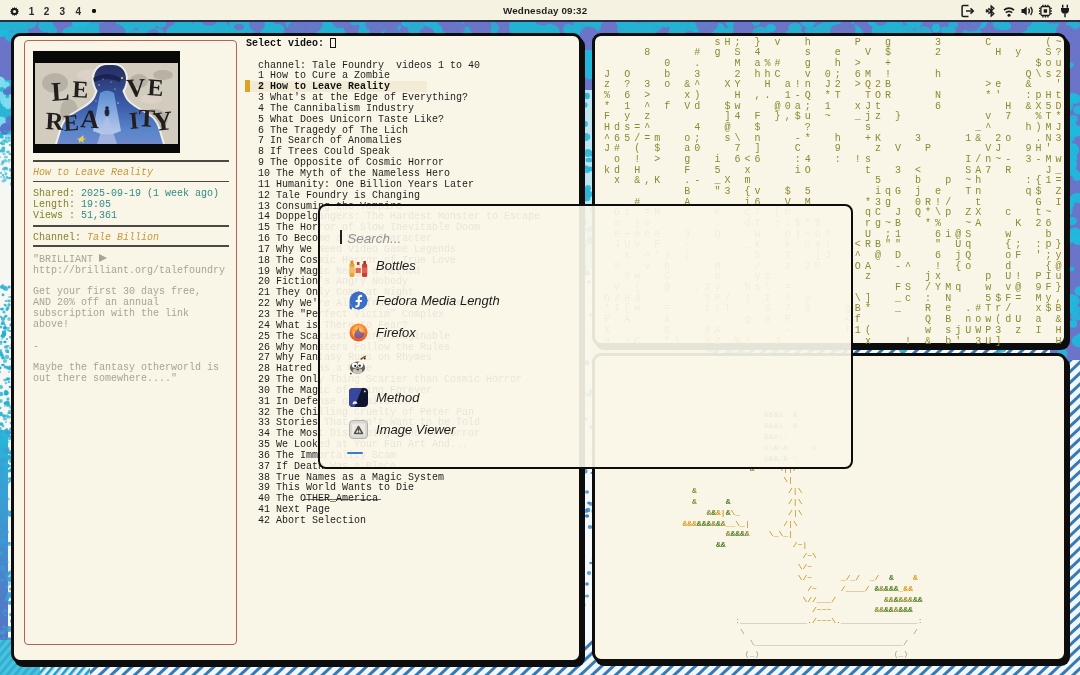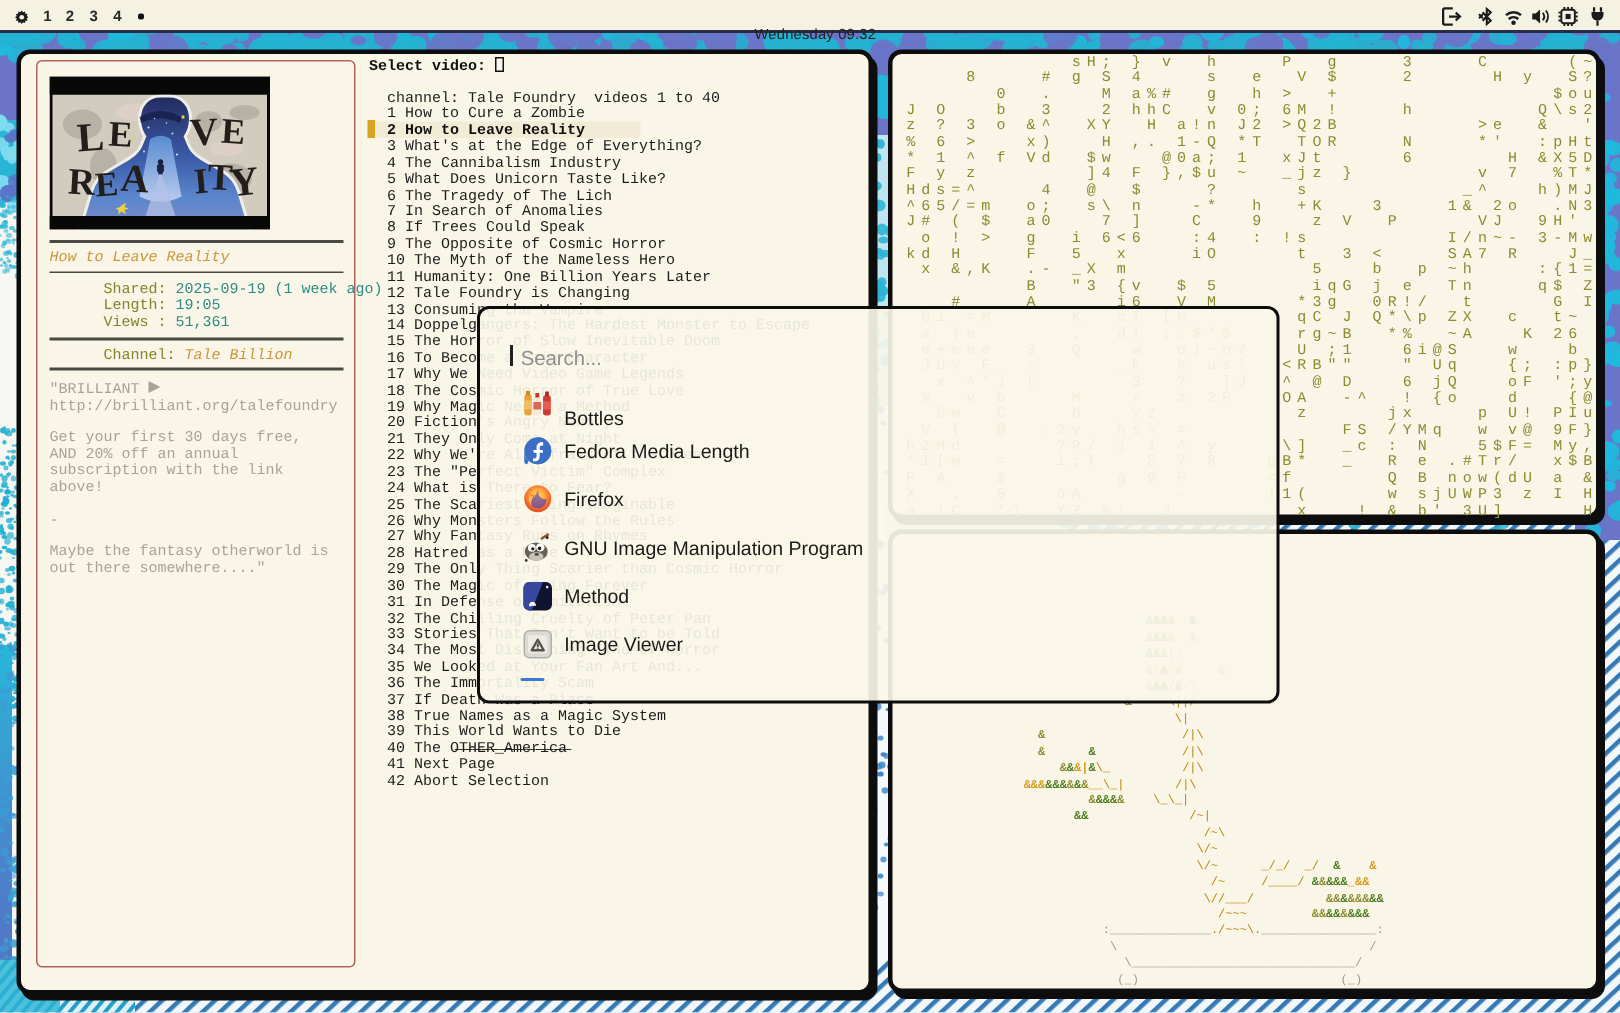--- a/index.html
+++ b/index.html
@@ -2,44 +2,44 @@
 <html><head><meta charset="utf-8"><style>
 * { margin:0; padding:0; box-sizing:border-box; }
 html,body { width:1080px; height:675px; overflow:hidden; background:#e7eef3; }
 body { position:relative; font-family:"Liberation Sans", sans-serif; }
 .wall { position:absolute; left:0; top:0; }
 .topbar { position:absolute; left:0; top:0; width:1080px; height:22px; background:#f6f2e2; border-bottom:2px solid #272c49; }
 .tb-l { position:absolute; left:0; top:0; width:110px; height:22px; }
 .tb-l svg { position:absolute; left:10px; top:6.8px; }
 .tb-n { position:absolute; top:4.5px; font-size:10px; font-weight:700; color:#2a2a2a; width:10px; text-align:center; line-height:13px; }
 .tb-sq { position:absolute; top:9px; left:92px; width:4.4px; height:4.4px; background:#111; border-radius:1.4px; }
-.clock { position:absolute; left:503px; top:18px; font-size:9.8px; font-weight:400; color:#1f1f1f; letter-spacing:0.15px; }
+.clock { position:absolute; left:503px; top:5px; font-size:9.8px; font-weight:700; color:#1f1f1f; letter-spacing:0.15px; }
 .tb-r { position:absolute; left:0; top:0; width:1080px; height:22px; }
 .win { position:absolute; background:#faf6e7; border:3.2px solid #0d0d0d; border-radius:9px; box-shadow:3px 4px 0 #0d0d0d; }
 #win1 { left:11px; top:32.5px; width:571px; height:630.5px; }
 #win2 { left:592px; top:32.5px; width:475px; height:313px; }
 #win3 { left:592px; top:352.5px; width:475px; height:309px; }
 pre { font-family:"Liberation Mono", monospace; position:absolute; }
 .redbox { position:absolute; left:10px; top:4.8px; width:213.3px; height:605px; border:1.3px solid #b06358; border-radius:4px; }
 .thumb { position:absolute; left:19px; top:15.2px; }
 .sep { position:absolute; left:19px; width:195.5px; height:1.8px; background:#4a4a42; }
 #infopre { left:19px; top:132px; font-size:10px; line-height:10.84px; color:#26261f; }
-.ti { color:#c9973b;font-style:italic; } .lb { color:#83832c;margin-left:36px; } .tl { color:#2f8a8a; } .gy { color:#a8a396; }
+.ti { color:#c9973b;font-style:italic; } .lb { color:#83832c; } .tl { color:#2f8a8a; } .gy { color:#a8a396; }
 .arr { display:inline-block; width:0; height:0; border-left:8px solid #a8a396; border-top:4px solid transparent; border-bottom:4px solid transparent; vertical-align:-0.5px; }
 #listpre { left:232px; top:2px; font-size:10px; line-height:10.84px; color:#1c1c1c; }
 #listpre b { color:#111; }
 .pr { color:#bb8d23; }
 .cur { display:inline-block; width:6.2px; height:10.2px; border:1.3px solid #111; vertical-align:-1.8px; }
 .hl { position:absolute; left:231.3px; top:45.2px; width:182px; height:11px; background:rgba(190,170,110,0.13); }
 .mark { position:absolute; left:231px; top:44.8px; width:4.6px; height:12px; background:#d9a520; }
 #win2 pre { left:9.1px; top:2.2px; font-size:10px; line-height:10.67px; letter-spacing:4.03px; color:#8b8b33; }
 #win3 pre { left:5.8px; top:54.7px; font-size:8px; line-height:10.85px; color:#b8860b; }
 #win3 i { font-style:normal; }
 i.g { color:#4b7a1d; font-weight:700; } i.o { color:#8a8a2e; font-weight:700; } i.y { color:#d8991b; font-weight:700; } i.t { color:#b8860b; } i.p { color:#9a9a8c; }
-.launcher { position:absolute; left:317.6px; top:204px; width:535px; height:265px; background:rgba(250,246,233,0.918); border:2.6px solid #0d0d0d; border-radius:8px; z-index:10; overflow:hidden; }
+.launcher { position:absolute; left:317.6px; top:204px; width:535px; height:265px; background:rgba(250,246,233,0.918); border:2.6px solid #0d0d0d; border-radius:8px; z-index:10; overflow:hidden;font-style:italic; }
 .caret { position:absolute; left:20.6px; top:24px; width:1.6px; height:13.5px; background:#222; }
 .searchph { position:absolute; left:27.6px; top:24.5px; font-size:13.5px; color:#8f8f8f; }
 .licon { position:absolute; left:28.6px; }
 .llab { position:absolute; left:56.5px; font-size:13px; color:#1a1a1a; }
 .bluesliver { position:absolute; left:27.5px; top:245.7px; width:16px; height:2.6px; background:#3b7bd8; border-radius:1.3px; }
 </style></head><body>
 <div class="wall"><svg width="1080" height="675" viewBox="0 0 1080 675" xmlns="http://www.w3.org/2000/svg">
 <defs>
 <pattern id="hatch" width="8" height="8" patternTransform="rotate(47)" patternUnits="userSpaceOnUse">
   <rect width="8" height="8" fill="#f2f7fa"></rect>
@@ -1336,21 +1336,21 @@
           <rect x="2.6" y="2.6" width="2.8" height="3" fill="#d28a2a"></rect>
           <rect x="1.5" y="9" width="5" height="6" fill="#f3c878" opacity="0.7"></rect>
 <rect x="7.6" y="6.5" width="5.2" height="12.5" rx="1.6" fill="#f3ead6"></rect>
           <rect x="8.9" y="4" width="2.6" height="3" fill="#c4372e"></rect>
           <rect x="7.6" y="10" width="5.2" height="5" fill="#d94f42" opacity="0.85"></rect>
 <rect x="14" y="5.5" width="5.2" height="13.5" rx="1.6" fill="#cd3d34"></rect>
           <rect x="15.4" y="3" width="2.5" height="3" fill="#a82a24"></rect>
           <rect x="14" y="9.5" width="5.2" height="5.5" fill="#e8685c" opacity="0.8"></rect>
 </g>
       </svg></div>
-    <div class="llab" style="top:65px">Bottles</div>
+    <div class="llab" style="top:52px">Bottles</div>
     <div class="licon" style="top:84.1px"><svg width="21" height="21" viewBox="0 0 21 21">
 <path d="M10.5 1.5 a9 9 0 1 1 -9 9 v7 a2 2 0 0 0 2 2 z" fill="#3c6ec6"></path>
 <circle cx="10.5" cy="10.5" r="9" fill="#3c6ec6"></circle>
 <path d="M13.1 4.8 c-2.1 0 -3.4 1.4 -3.4 3.5 l0 1.7 l-2 0 l0 1.9 l2 0 l0 2.3 c0 0.9 -0.6 1.4 -1.4 1.4 l-0.9 0 l0 1.9 l1.1 0 c2.1 0 3.3 -1.4 3.3 -3.4 l0 -2.2 l2.1 0 l0 -1.9 l-2.1 0 l0 -1.6 c0 -0.9 0.6 -1.4 1.4 -1.4 l0.9 0 l0 -2.2 z" fill="#fff"></path>
 </svg></div>
     <div class="llab" style="top:87.0px">Fedora Media Length</div>
     <div class="licon" style="top:116.4px"><svg width="21" height="21" viewBox="0 0 21 21">
 <defs>
           <radialGradient id="ffo" cx="0.5" cy="0.4" r="0.65">
 <stop offset="0" stop-color="#ffd966"></stop>
@@ -1370,21 +1370,20 @@
 <circle cx="16.8" cy="3.4" r="1" fill="#2a2a2a"></circle>
 <ellipse cx="9.5" cy="12.7" rx="7.6" ry="6.1" fill="#686058"></ellipse>
 <ellipse cx="9.5" cy="16" rx="4.8" ry="2.8" fill="#c9c2b6"></ellipse>
 <circle cx="6.6" cy="10.2" r="2.6" fill="#fff"></circle>
         <circle cx="12.2" cy="9.9" r="2.8" fill="#fff"></circle>
 <circle cx="7.2" cy="10.9" r="1.1" fill="#1c1c1c"></circle>
         <circle cx="11.7" cy="10.6" r="1.2" fill="#1c1c1c"></circle>
 <ellipse cx="9.8" cy="14.6" rx="1.5" ry="0.9" fill="#4a443e"></ellipse>
 <circle cx="2.8" cy="18.6" r="0.9" fill="#2a2a2a"></circle>
 </svg></div>
-    <div class="llab" style="top:151.6px">GNU Image Manipulation Program</div>
     <div class="licon" style="top:181.0px"><svg width="21" height="21" viewBox="0 0 21 21">
 <rect x="1" y="1" width="19" height="19" rx="4" fill="#10142e"></rect>
 <path d="M5 1 h9 l-7.5 19 h-1.5 a4 4 0 0 1 -4 -4 v-11 a4 4 0 0 1 4 -4 z" fill="#37479e"></path>
 <path d="M4.6 17.2 c0 -1.9 1 -3 2.4 -3 c1.4 0 2.4 1.1 2.4 3 l-0.8 -0.6 l-0.8 0.6 l-0.8 -0.6 l-0.8 0.6 z" fill="#f2f2f2"></path>
 <circle cx="16.8" cy="4.4" r="0.9" fill="#e8e8e8"></circle>
 </svg></div>
     <div class="llab" style="top:183.9px">Method</div>
     <div class="licon" style="top:213.3px"><svg width="21" height="21" viewBox="0 0 21 21">
 <rect x="1.5" y="1.5" width="18" height="18" rx="3.5" fill="#dbd9d4" stroke="#b2afa8" stroke-width="1"></rect>
 <rect x="4" y="4.5" width="13" height="12" rx="1.5" fill="#eceae2"></rect>

